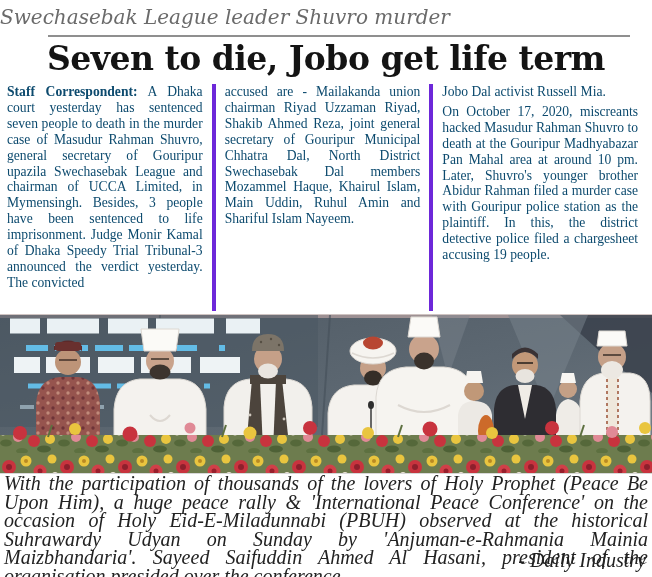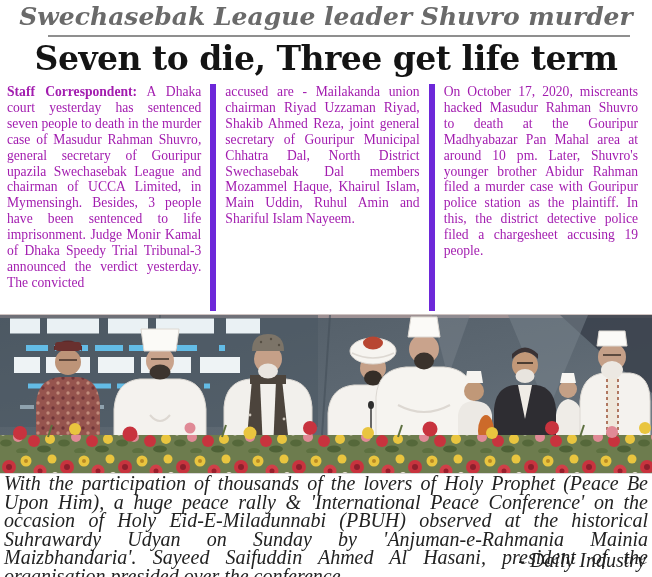--- a/index.html
+++ b/index.html
@@ -1,43 +1,43 @@
 <!DOCTYPE html>
 <html><head>
 <meta charset="utf-8">
 <style>
   html,body{margin:0;padding:0;background:#fff;}
   .page{
     width:652px;height:577px;overflow:hidden;background:#fff;
     font-family:"Liberation Serif",serif;position:relative;
   }
   .kicker{
-    margin-top:2px;text-align:center;
+    margin-top:2px;text-align:left;
     font-family:"DejaVu Serif","Liberation Serif",serif;
-    font-style:italic;font-weight:700;font-size:25px;line-height:30px;
+    font-style:italic;font-weight:400;font-size:20px;line-height:30px;
     color:#6a6a6a;letter-spacing:0px;
   }
   .kicker-rule{
     border-top:2px solid #8f8f8f;margin:3px 22px 0 48px;height:0;
   }
   .headline{
     margin:2px 4px 5px 4px;text-align:center;
     font-family:"DejaVu Serif","Liberation Serif",serif;
     font-weight:700;font-size:33px;line-height:40px;color:#141414;
     letter-spacing:-0.5px;
   }
   .columns{
     display:flex;height:227px;overflow:hidden;padding:0 5px;
   }
   .col{
     flex:1 1 0;padding:0 9px;
-    font-size:13.6px;line-height:15.9px;text-align:justify;color:#a21caf;
+    font-size:13.6px;line-height:15.9px;text-align:justify;color:#0c4a6e;
   }
   .col.first{padding-left:2px;}
-  .col.ruled{border-left:6px solid #6d28d9;}
+  .col.ruled{border-left:4px solid #6d28d9;}
   .col p{margin:0;}
   .col p + p{margin-top:4px;}
   .byline{font-weight:700;}
   .photo{
     margin-top:3px;width:652px;height:158px;line-height:0;
     border-top:1px solid #cfc4c2;border-bottom:1px solid #d8d8d8;
   }
   .caption-wrap{
     position:relative;margin:0 4px 0 4px;
     font-style:italic;font-size:20px;line-height:18.6px;color:#222;
@@ -48,30 +48,31 @@
   }
   .bottom-rule{border-top:2px solid #5a5a5a;margin-top:3px;height:0;}
 </style>
 </head>
 <body>
 
 <div class="page">
 
   <div class="kicker">Swechasebak League leader Shuvro murder</div>
   <div class="kicker-rule"></div>
-  <h1 class="headline">Seven to die, Three get life term</h1>
+  <h1 class="headline">Seven to die, Jobo get life term</h1>
 
   <div class="columns">
     <div class="col first">
       <p><span class="byline">Staff Correspondent:</span> <span>A Dhaka court yesterday has sentenced seven people to death in the murder case of Masudur Rahman Shuvro, general secretary of Gouripur upazila Swechasebak League and chairman of UCCA Limited, in Mymensingh. Besides, 3 people have been sentenced to life imprisonment. Judge Monir Kamal of Dhaka Speedy Trial Tribunal-3 announced the verdict yesterday. The convicted</span></p>
     </div>
     <div class="col ruled">
       <p>accused are - Mailakanda union chairman Riyad Uzzaman Riyad, Shakib Ahmed Reza, joint general secretary of Gouripur Municipal Chhatra Dal, North District Swechasebak Dal members Mozammel Haque, Khairul Islam, Main Uddin, Ruhul Amin and Shariful Islam Nayeem.</p>
     </div>
     <div class="col ruled">
+      <p>Jobo Dal activist Russell Mia.</p>
       <p>On October 17, 2020, miscreants hacked Masudur Rahman Shuvro to death at the Gouripur Madhyabazar Pan Mahal area at around 10 pm. Later, Shuvro's younger brother Abidur Rahman filed a murder case with Gouripur police station as the plaintiff. In this, the district detective police filed a chargesheet accusing 19 people.</p>
     </div>
   </div>
 
   <div class="photo">
     <svg width="652" height="158" viewBox="0 0 652 158" xmlns="http://www.w3.org/2000/svg">
       <defs>
         <linearGradient id="bg" x1="0" y1="0" x2="1" y2="1">
           <stop offset="0" stop-color="#4f5a64"></stop>
           <stop offset="0.55" stop-color="#5d6872"></stop>

